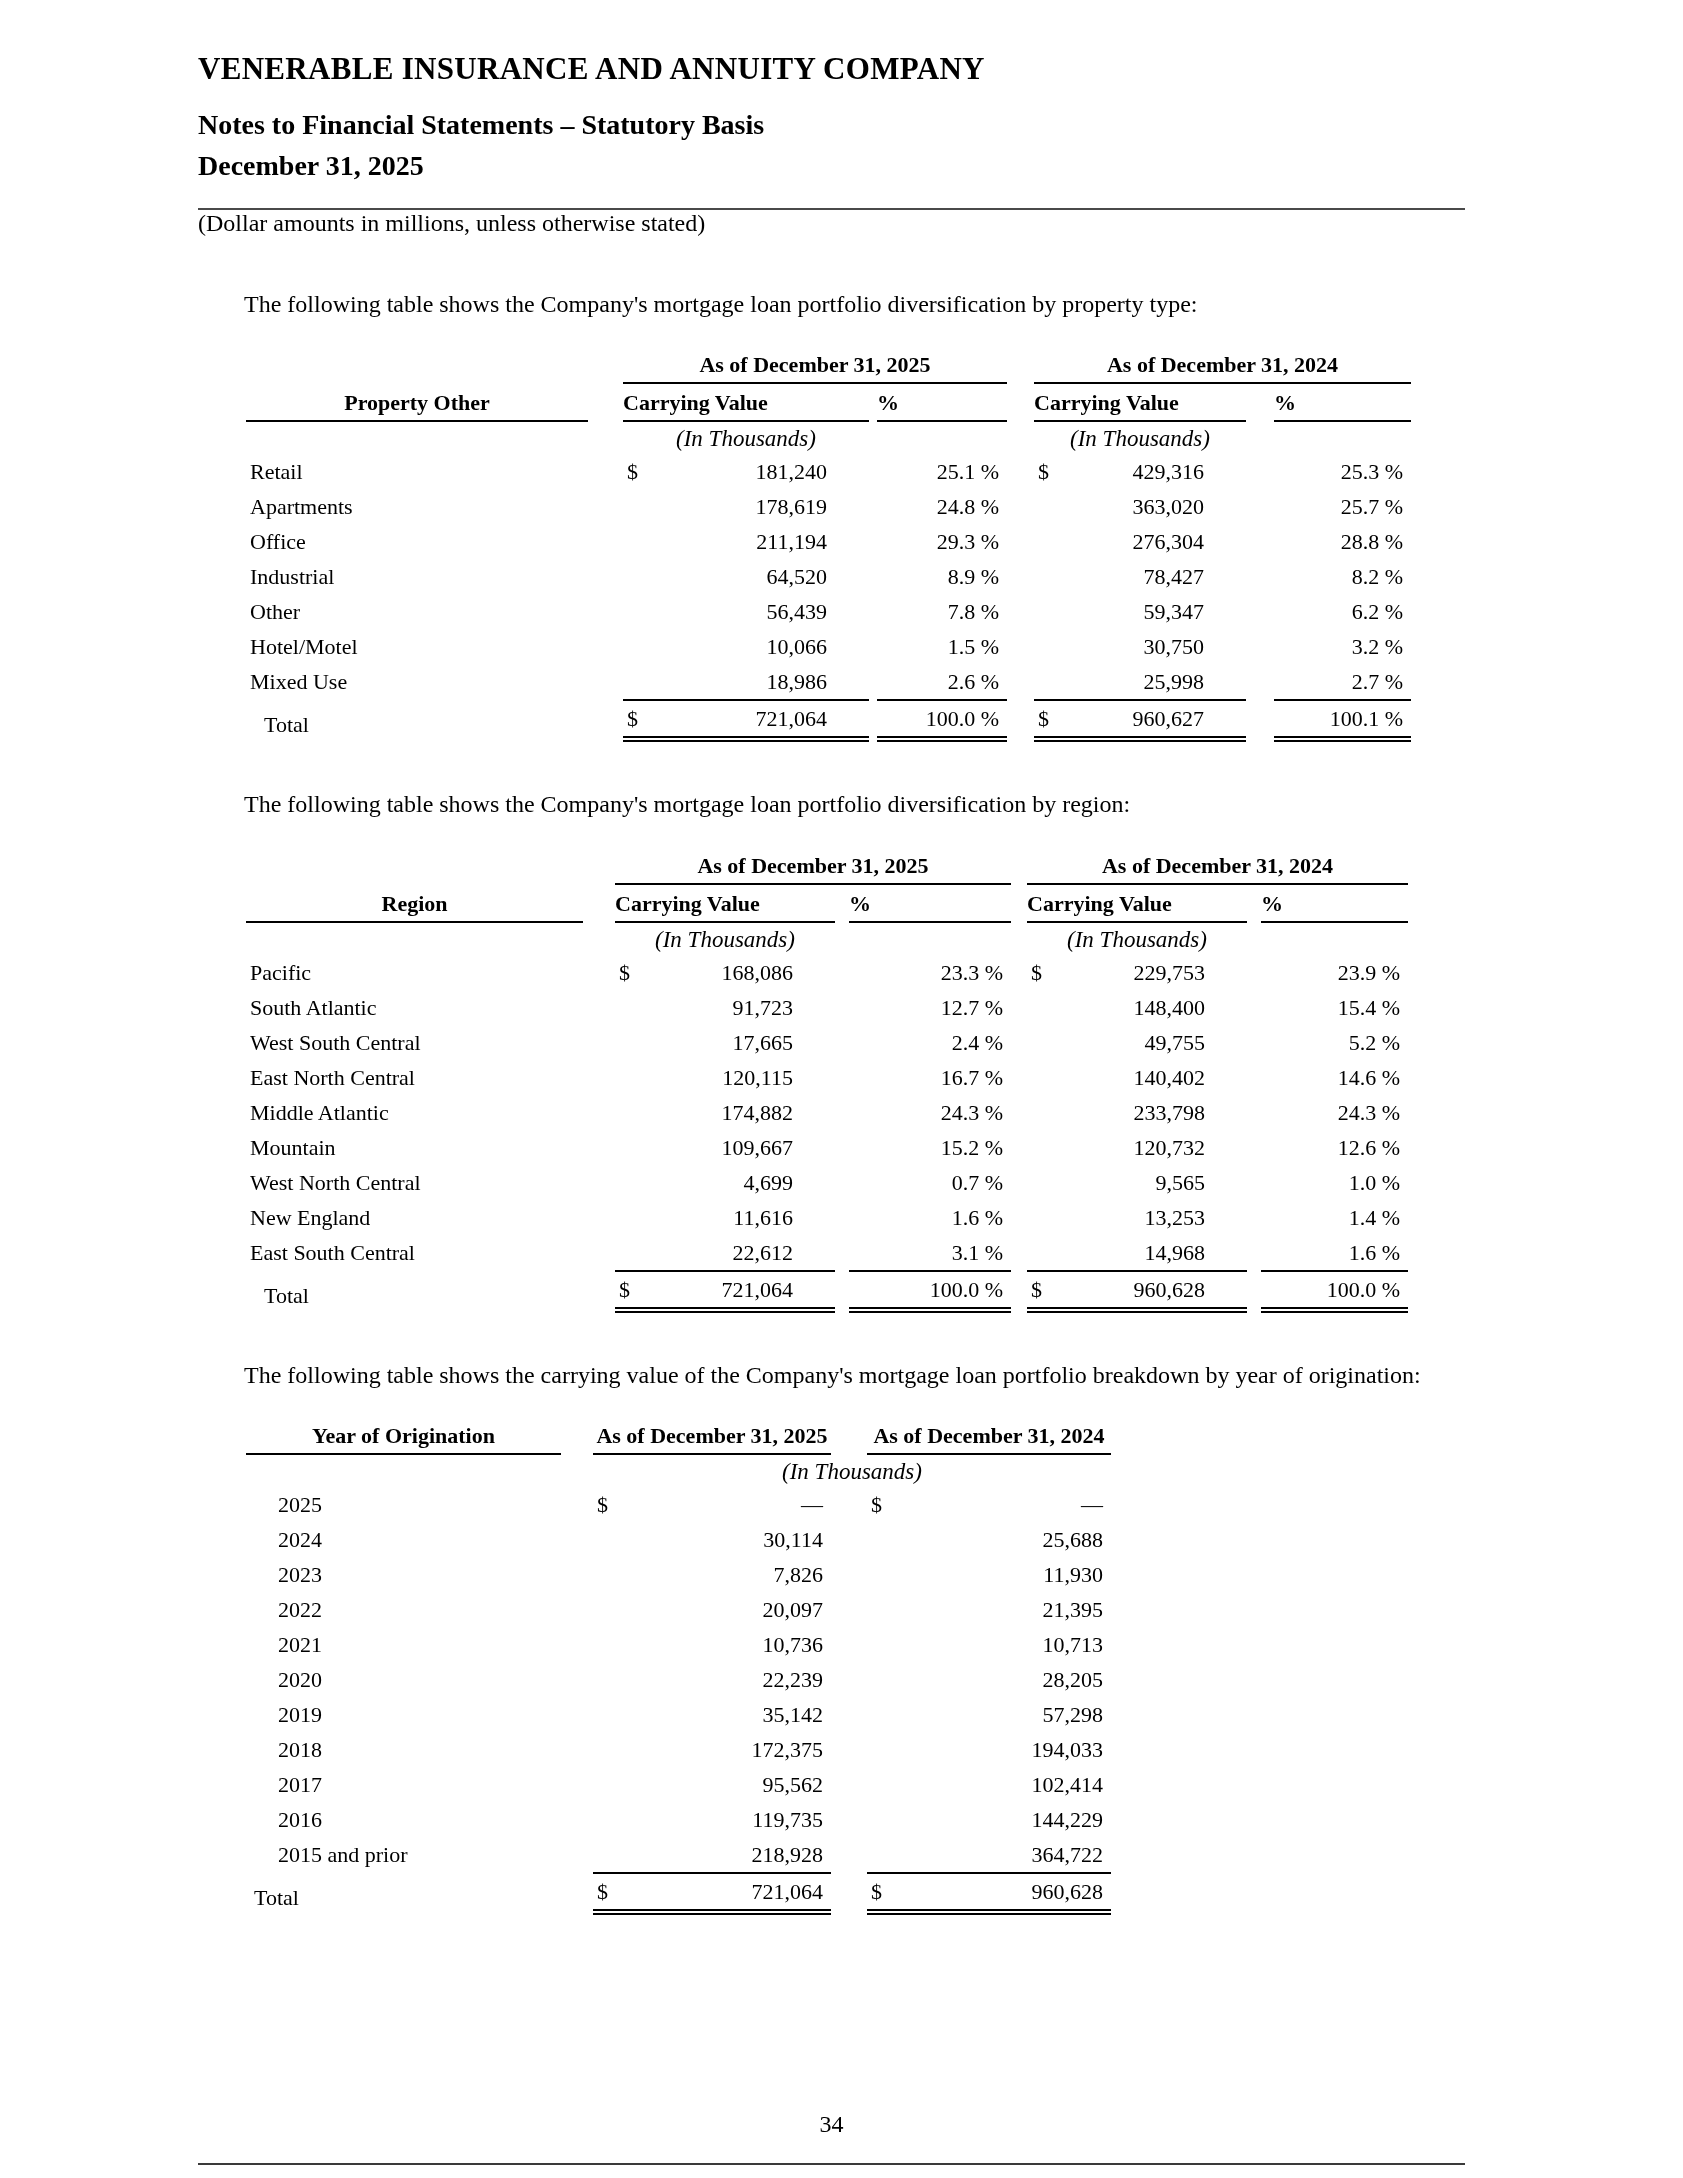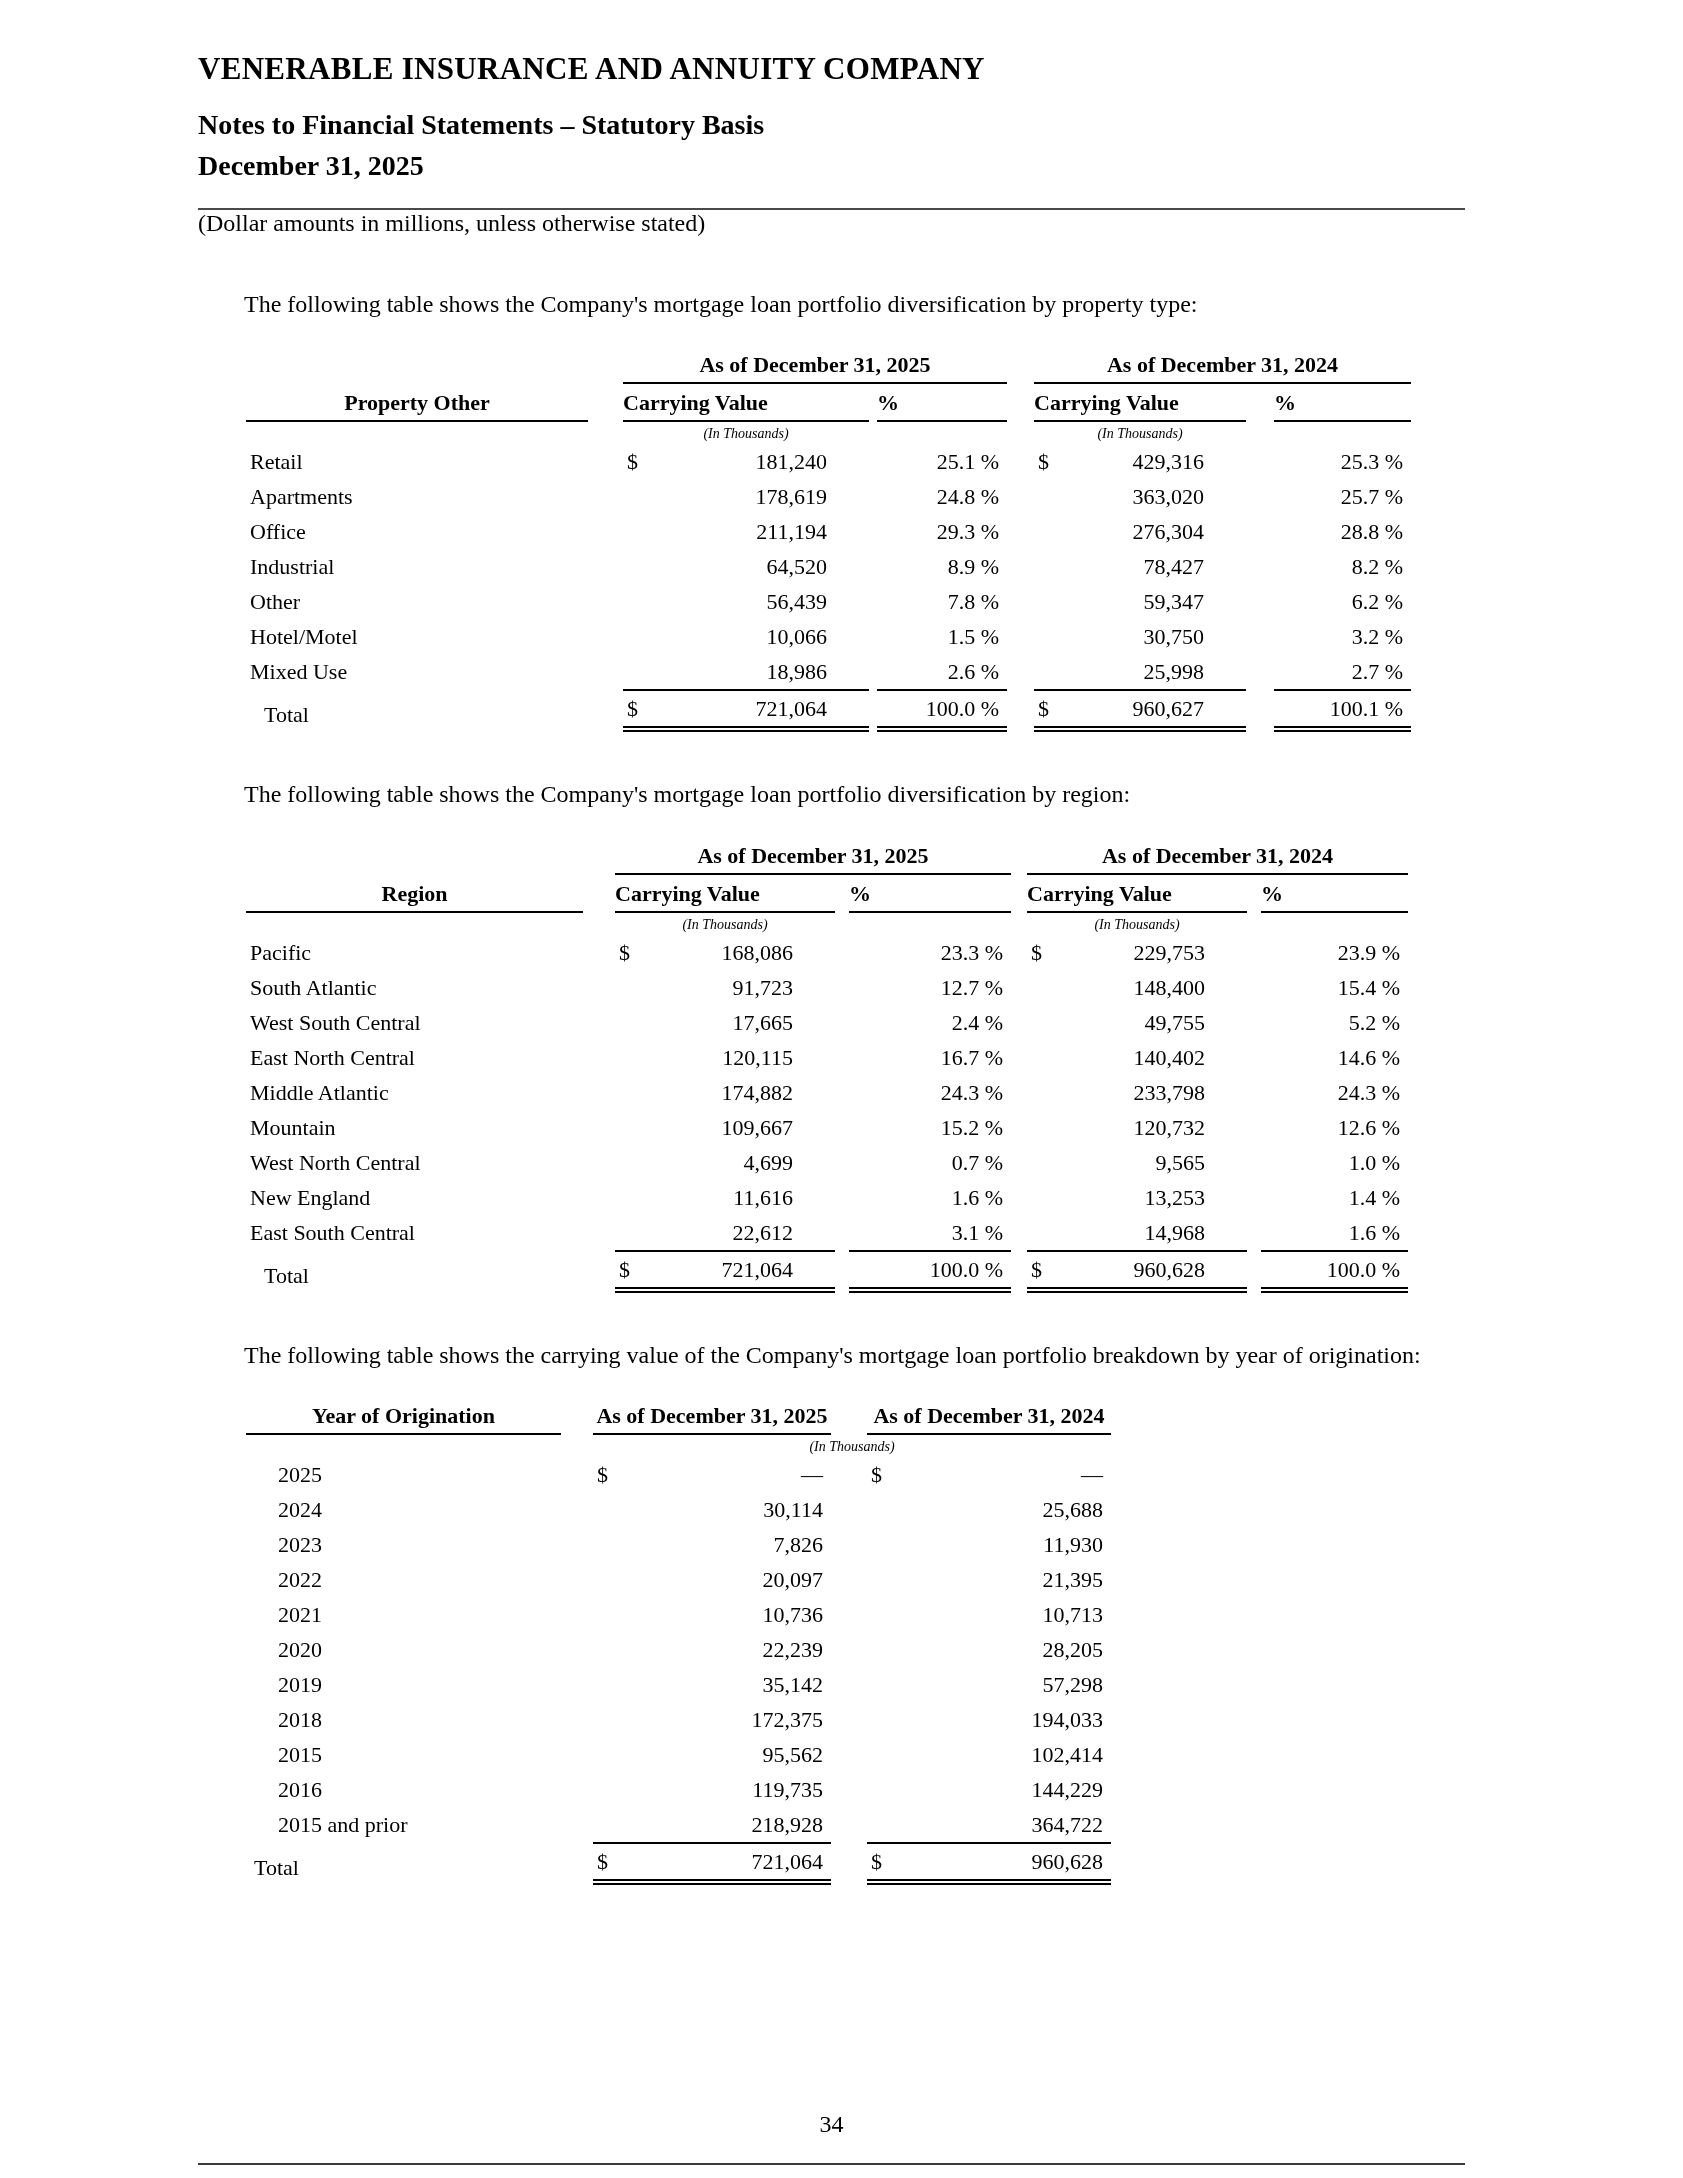--- a/index.html
+++ b/index.html
@@ -15,21 +15,21 @@
   .units-note{font-size:24px;}
   .intro{font-size:24px;line-height:1.35;margin:51px 0 30px 46px;}
   .intro.second{margin-top:46px;}
   table.fin{border-collapse:separate;border-spacing:0;table-layout:fixed;margin-left:48px;font-size:22px;}
   table.t1,table.t2{width:1162px;}
   table.t3{width:863px;}
   .fin th,.fin td{padding:0;vertical-align:bottom;font-weight:normal;text-align:left;}
   .fin .group-h{font-weight:bold;text-align:center;border-bottom:2px solid #000;padding:2px 0 4px;}
   .fin .row-h{font-weight:bold;text-align:center;border-bottom:2px solid #000;padding:2px 0 4px;}
   .fin .sub-h{font-weight:bold;border-bottom:2px solid #000;padding:6px 0 4px;}
-  .fin .units{font-style:italic;text-align:center;font-size:14px;padding:4px 0 2px;}
+  .fin .units{font-style:italic;text-align:center;font-size:23px;padding:4px 0 2px;}
   .fin td.lbl{padding:5px 0 4px 4px;white-space:nowrap;}
   .fin td.val{padding:5px 0 4px;}
   .fin tr.total td.val{border-top:2px solid #000;border-bottom:6px double #000;}
   .t1 tr.total td.lbl,.t2 tr.total td.lbl{padding-left:18px;}
   .t3 td.lbl{padding-left:32px;}
   .t3 tr.total td.lbl{padding-left:8px;}
   .cw{display:flex;justify-content:space-between;align-items:baseline;}
   .cur{padding-left:4px;}
   .nv{text-align:right;}
   .val.cv .cw{padding-right:42px;}
@@ -860,21 +860,21 @@
             </td>
             <td class="sp"></td>
             <td class="val yv">
               <div class="cw">
                 <span class="cur"></span>
                 <span class="nv">194,033</span>
               </div>
             </td>
           </tr>
           <tr>
-            <td class="lbl">2015</td>
+            <td class="lbl">2017</td>
             <td class="sp"></td>
             <td class="val yv">
               <div class="cw">
                 <span class="cur"></span>
                 <span class="nv">95,562</span>
               </div>
             </td>
             <td class="sp"></td>
             <td class="val yv">
               <div class="cw">

